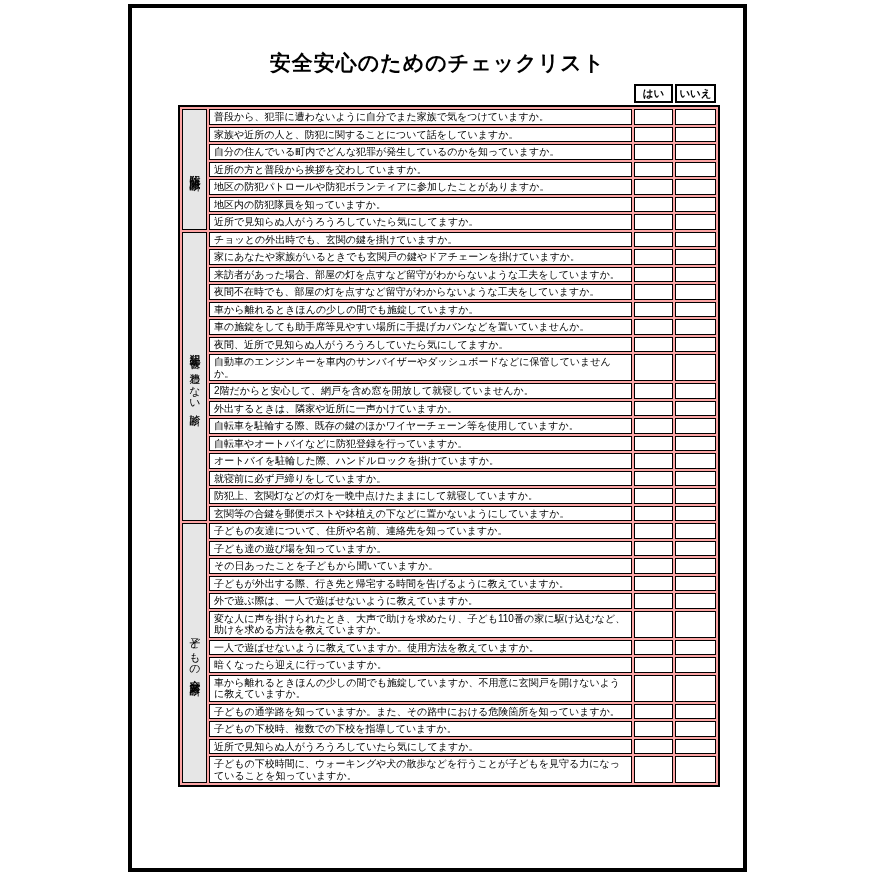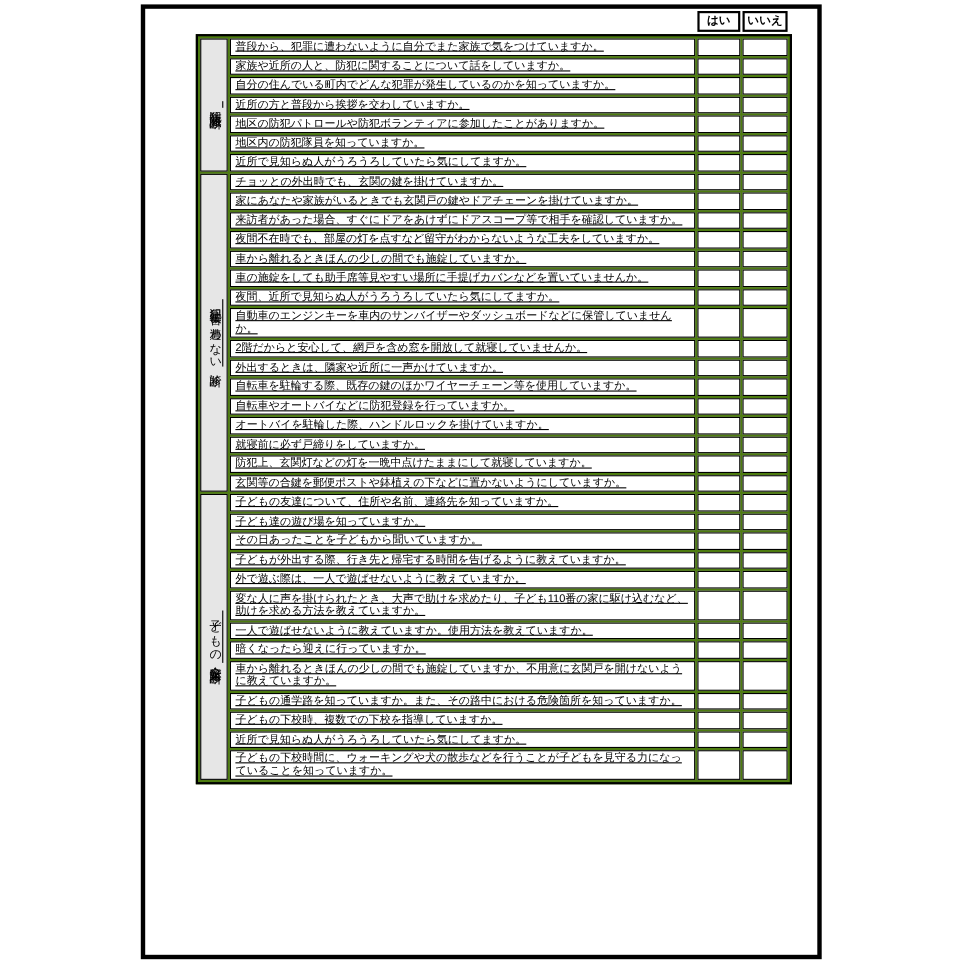--- a/index.html
+++ b/index.html
@@ -17,21 +17,21 @@
   }
   .table-area{margin-left:46px;}
   table{border-collapse:separate;border-spacing:2px;table-layout:fixed;}
   td{box-sizing:border-box;}
   .hdr-table{margin-left:2px;}
   .hdr-spacer{border:none;background:transparent;}
   .hdr-cell{
     border:2px solid #000;text-align:center;vertical-align:middle;
     font-size:10.5px;line-height:13px;padding:1px 2px;font-weight:bold;
   }
-  .body-wrap{border:2px solid #000;display:inline-block;background:#4d7c0f;text-decoration:underline;}
+  .body-wrap{border:2px solid #000;display:inline-block;background:#fca5a5;}
   .label-cell{
     border:1.5px solid #000;background:#e6e6e6;
     writing-mode:vertical-rl;text-orientation:upright;
     text-align:center;vertical-align:middle;
     font-size:11px;letter-spacing:1px;padding:2px 0;
   }
   .q-cell{
     border:1.5px solid #000;font-size:10px;line-height:11.5px;
     padding:1px 4px;vertical-align:middle;background:#fff;
   }
@@ -41,20 +41,21 @@
   }
   col.c-label{width:25px;}
   col.c-q{width:423px;}
   col.c-yes{width:39px;}
   col.c-no{width:41px;}
 </style>
 </head>
 <body>
 
 <div class="page">
+  <h1 class="title">安全安心のためのチェックリスト</h1>
 
   <div class="table-area">
     <table class="hdr-table">
       <colgroup>
         <col class="c-label">
           <col class="c-q">
           <col class="c-yes">
           <col class="c-no">
       </colgroup>
       <tbody>
@@ -117,21 +118,21 @@
               <td class="q-cell">チョッとの外出時でも、玄関の鍵を掛けていますか。</td>
               <td class="chk-cell"></td>
               <td class="chk-cell"></td>
             </tr>
             <tr>
               <td class="q-cell">家にあなたや家族がいるときでも玄関戸の鍵やドアチェーンを掛けていますか。</td>
               <td class="chk-cell"></td>
               <td class="chk-cell"></td>
             </tr>
             <tr>
-              <td class="q-cell">来訪者があった場合、すぐにドアをあけずにドアスコープ等で相手を確認していますか。</td>
+              <td class="q-cell">来訪者があった場合、部屋の灯を点すなど留守がわからないような工夫をしていますか。</td>
               <td class="chk-cell"></td>
               <td class="chk-cell"></td>
             </tr>
             <tr>
               <td class="q-cell">夜間不在時でも、部屋の灯を点すなど留守がわからないような工夫をしていますか。</td>
               <td class="chk-cell"></td>
               <td class="chk-cell"></td>
             </tr>
             <tr>
               <td class="q-cell">車から離れるときほんの少しの間でも施錠していますか。</td>

